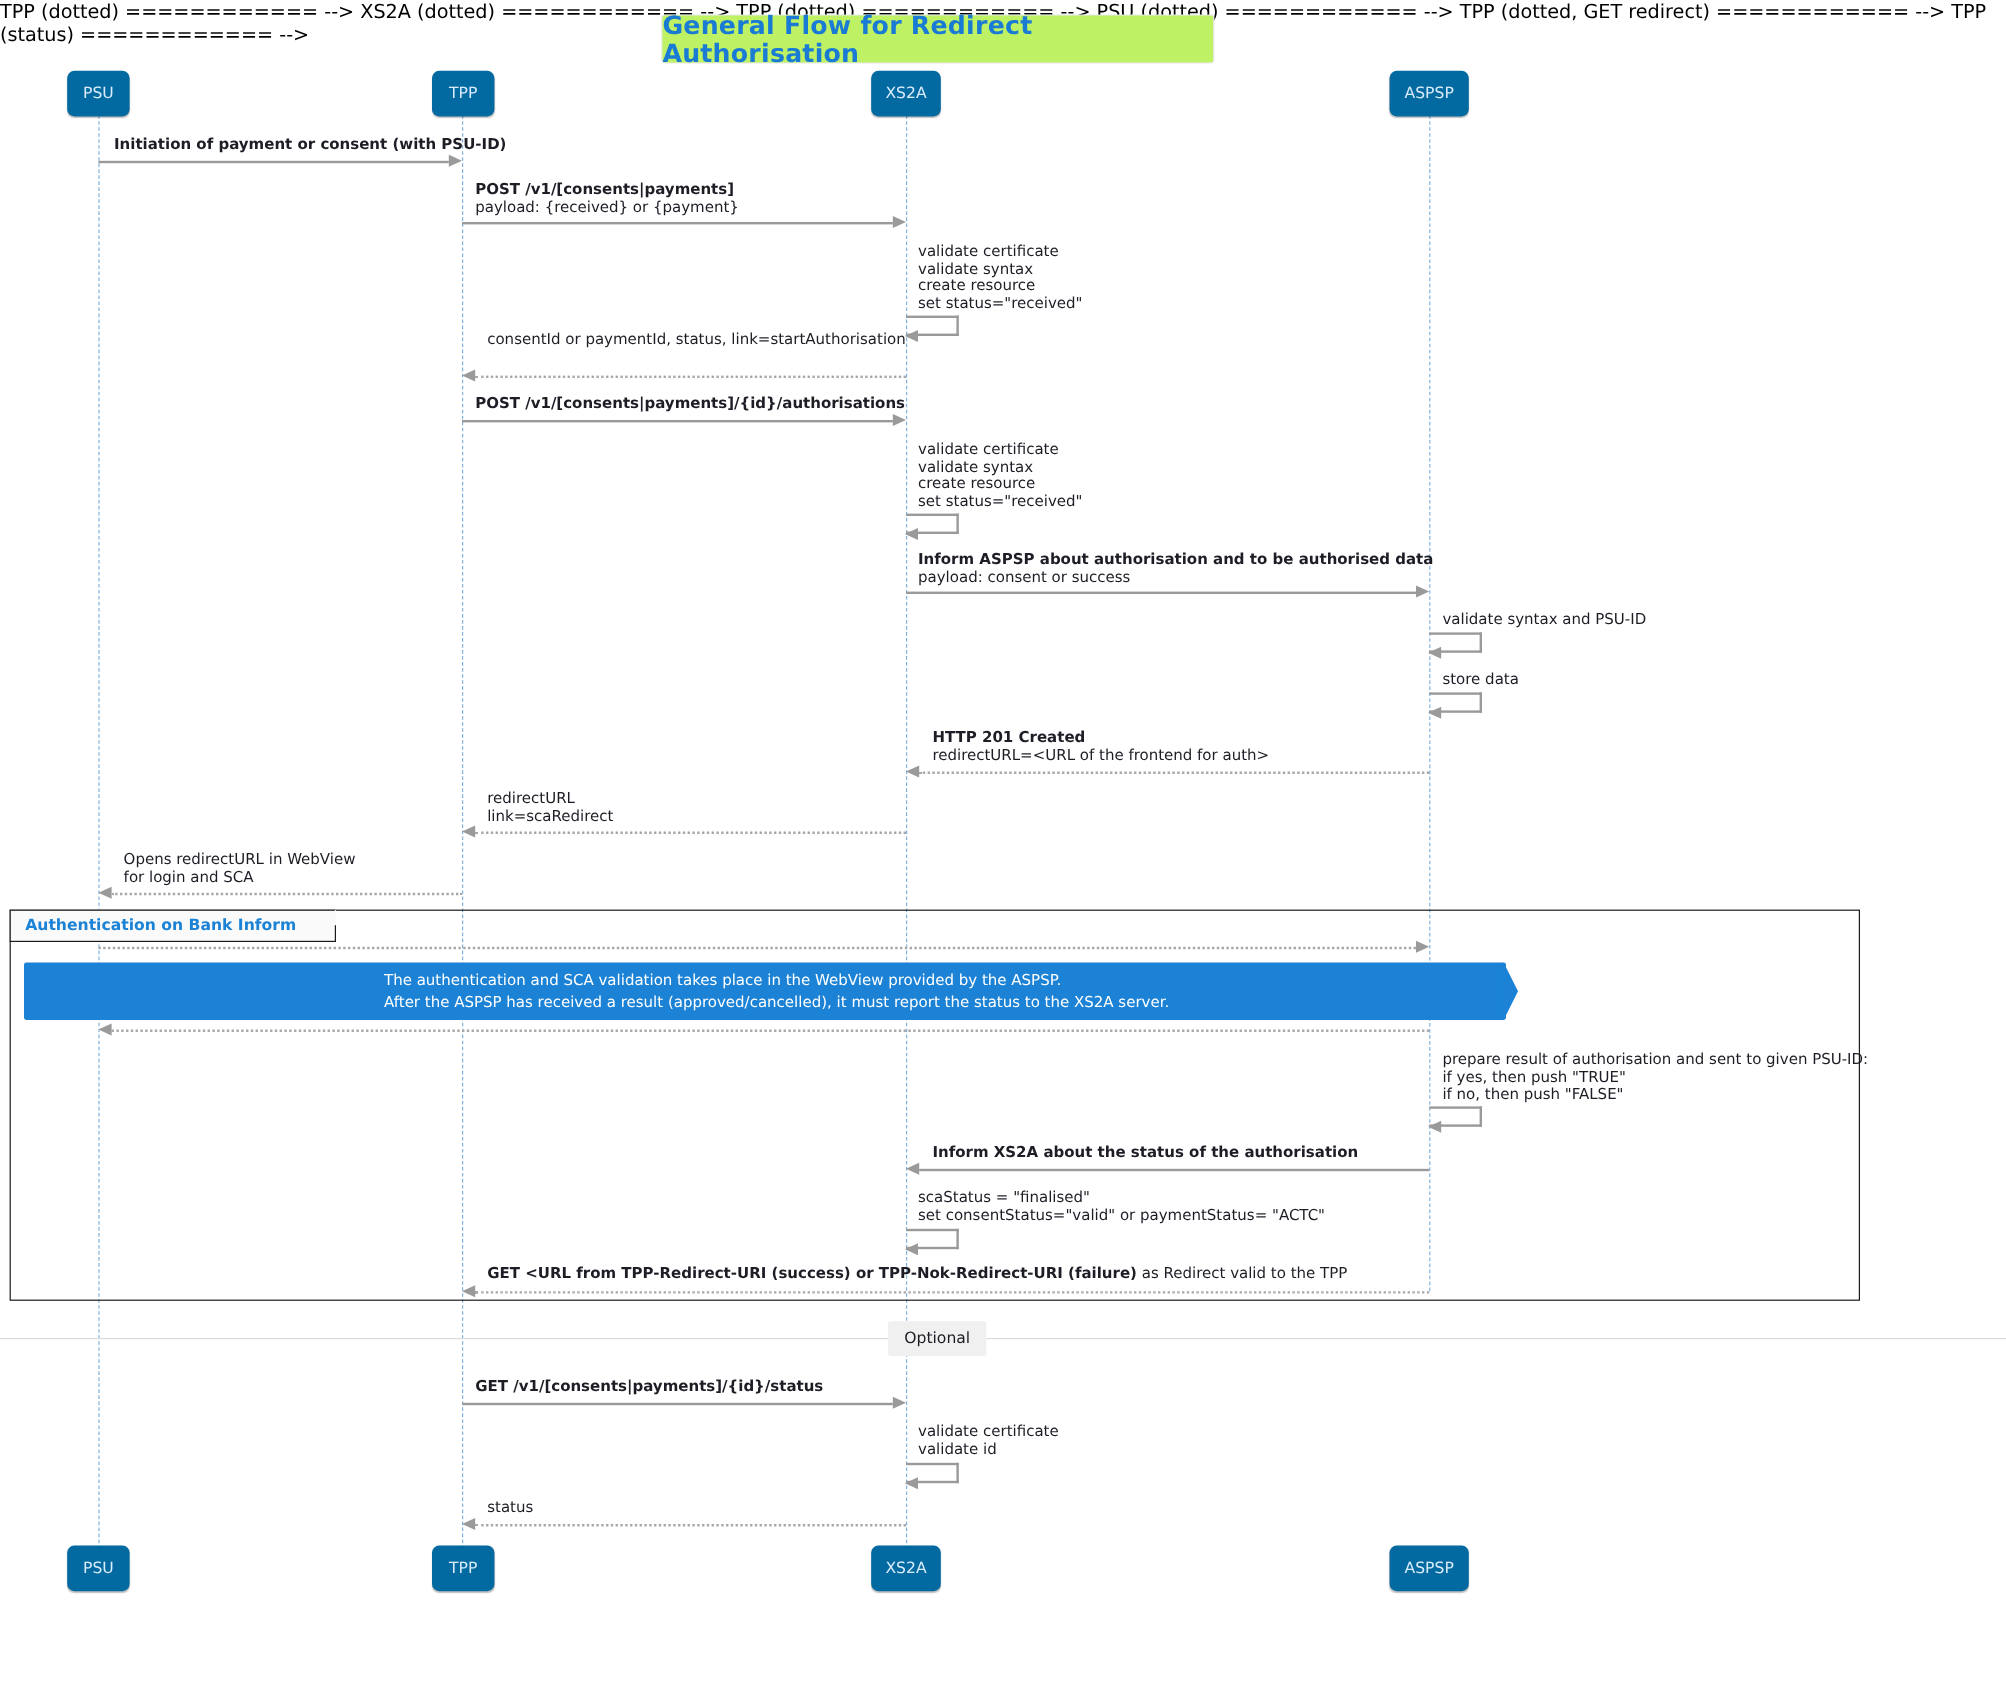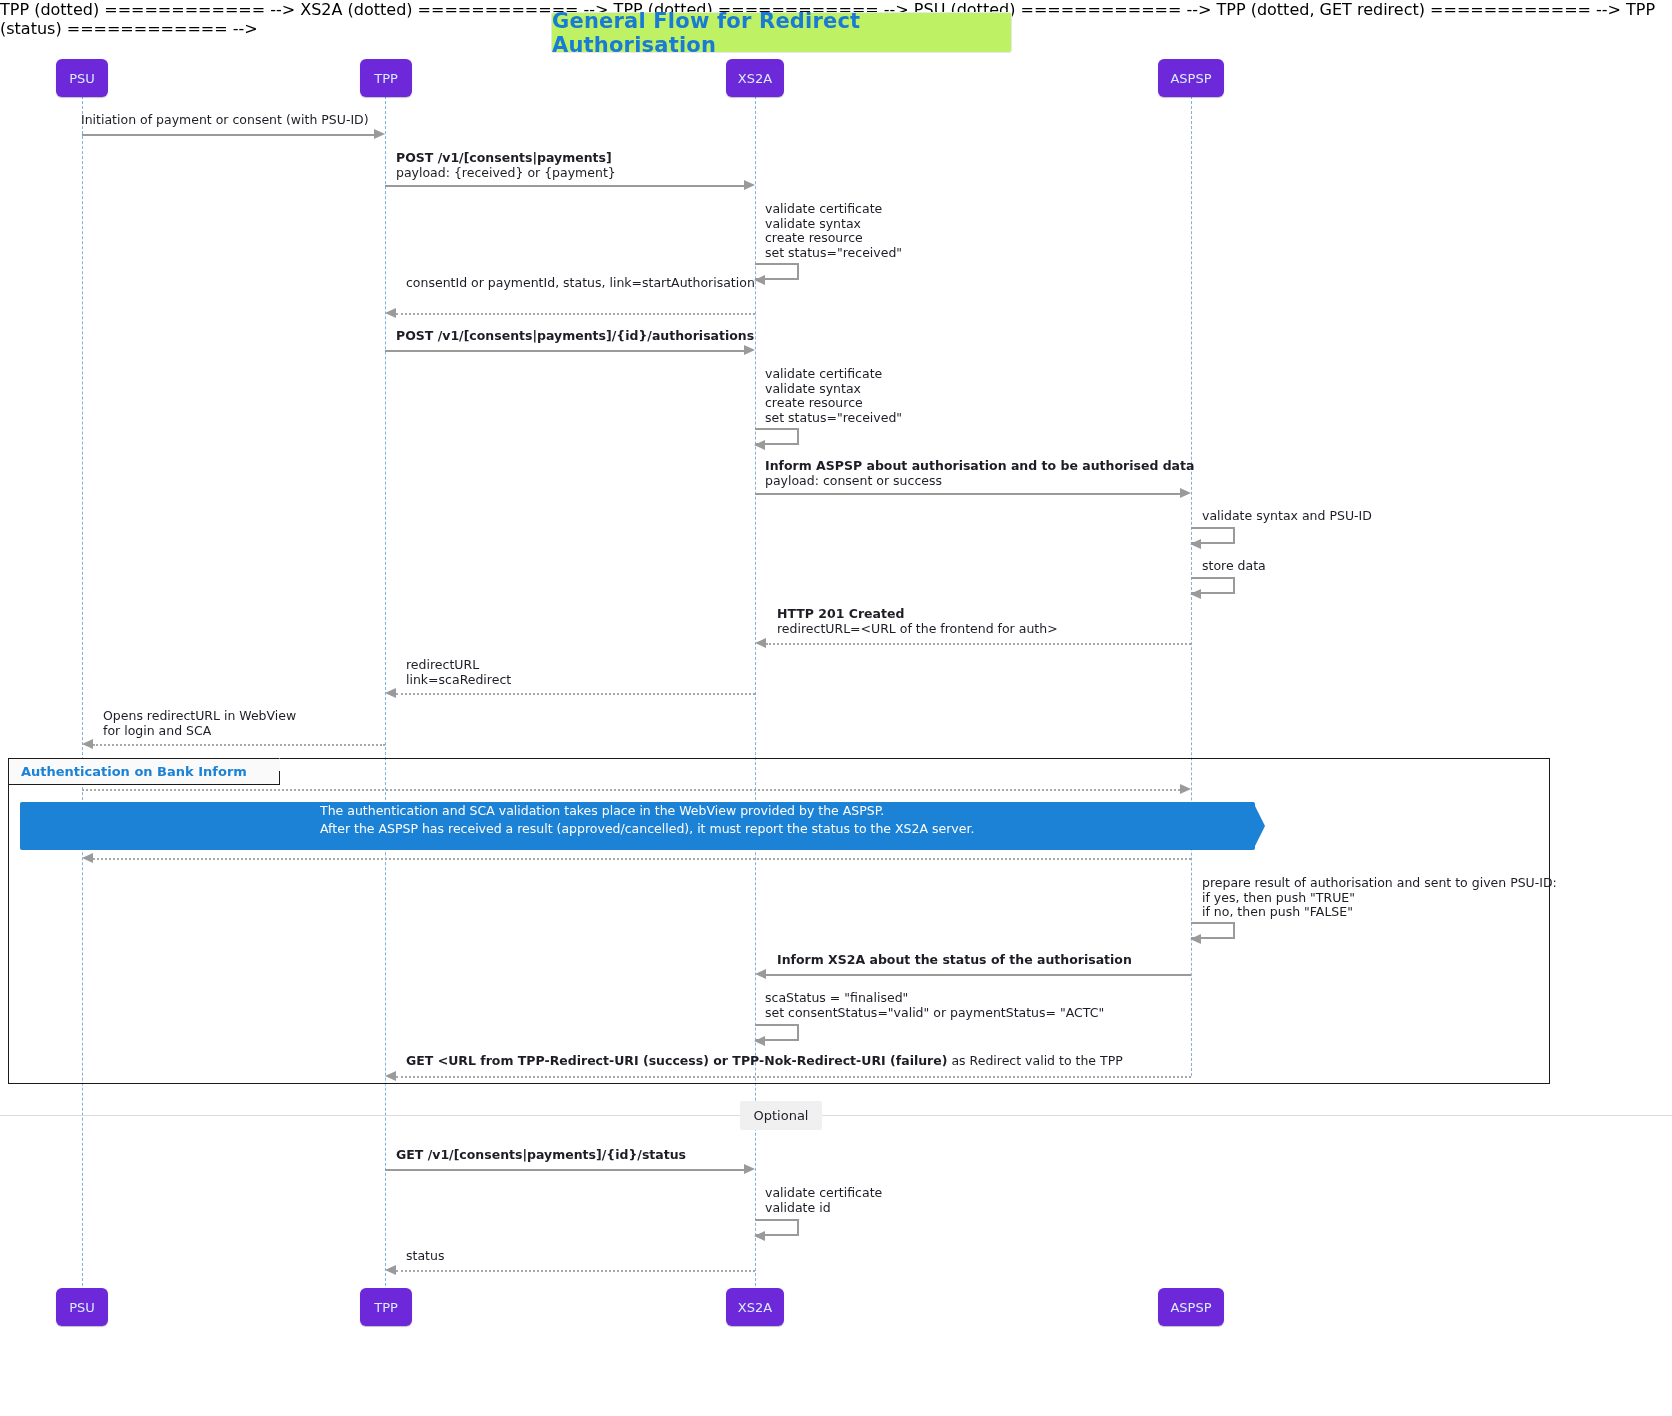--- a/index.html
+++ b/index.html
@@ -8,21 +8,21 @@
 
   
   .title-box{
     position:absolute;border:1px solid #e8e8e8;border-radius:3px;background:#bef264;
     color:#1a7bd4;font-weight:bold;font-size:21px;letter-spacing:.2px;
     display:flex;align-items:center;justify-content:center;
   }
 
   
   .actor-box{
-    position:absolute;background:#6d28d9;border-radius:6px;color:#d9ecfb;
+    position:absolute;background:#0369a1;border-radius:6px;color:#d9ecfb;
     font-size:13px;display:flex;align-items:center;justify-content:center;
     box-shadow:0 1px 1px rgba(0,0,0,.25);
   }
   .lifeline{position:absolute;width:0;border-left:1px dashed #7fb2e0;}
 
   
   .msg-line{position:absolute;height:0;border-top:2px solid #9a9a9a;}
   .msg-line.dotted{border-top:2px dotted #a8a8a8;}
   .arrow-r,.arrow-l{position:absolute;width:0;height:0;border-top:5px solid transparent;border-bottom:5px solid transparent;}
   .arrow-r{border-left:11px solid #9a9a9a;}
@@ -40,21 +40,21 @@
   
   .group-frame{position:absolute;border:1.5px solid #1b1b1b;box-sizing:border-box;background:transparent;}
   .group-tab{position:absolute;background:#fafafa;border:1.5px solid #1b1b1b;
     color:#1b82d6;font-weight:bold;font-size:13px;display:flex;align-items:center;
     padding-left:12px;box-sizing:border-box;}
   .group-tab:after{content:"";position:absolute;right:-1px;top:-1px;width:0;height:0;
     border-left:14px solid transparent;border-bottom:13px solid #fafafa;}
 
   
   .note-blue{position:absolute;background:#1b82d6;color:#ffffff;font-size:12.5px;
-    line-height:18px;border-radius:2px;display:flex;flex-direction:column;
+    line-height:18px;border-radius:2px;display:flex;flex-direction:column;justify-content:center;
     padding-left:300px;box-sizing:border-box;}
   .note-blue .tail{position:absolute;right:-10px;top:0;width:0;height:0;
     border-top:24px solid transparent;border-bottom:24px solid transparent;border-left:12px solid #1b82d6;}
 
   
   .divider-line{position:absolute;height:0;border-top:1px solid #dcdcdc;}
   .divider-label{position:absolute;background:#f0f0f0;color:#1d1d26;font-weight:normal;
     font-size:13px;display:flex;align-items:center;justify-content:center;border-radius:2px;}
 </style>
 </head>
@@ -77,21 +77,21 @@
   <div class="actor-box" style="left:726px;top:59px;width:58px;height:38px;">XS2A</div>
   <div class="actor-box" style="left:1158px;top:59px;width:66px;height:38px;">ASPSP</div>
 
   
   <div class="actor-box" style="left:56px;top:1288px;width:52px;height:38px;">PSU</div>
   <div class="actor-box" style="left:360px;top:1288px;width:52px;height:38px;">TPP</div>
   <div class="actor-box" style="left:726px;top:1288px;width:58px;height:38px;">XS2A</div>
   <div class="actor-box" style="left:1158px;top:1288px;width:66px;height:38px;">ASPSP</div>
 
   
-  <div class="msg-label" style="left:81px;top:113px;">Initiation of payment or consent (with PSU-ID)</div>
+  <div class="msg-label" style="left:95px;top:113px;font-weight:bold;">Initiation of payment or consent (with PSU-ID)</div>
   <div class="msg-line" style="left:82px;top:134px;width:292px;"></div>
   <div class="arrow-r" style="left:374px;top:129px;"></div>
 
   
   <div class="msg-label" style="left:396px;top:151px;">
     <b>POST /v1/[consents|payments]</b><br>
     <span>payload: {received} or {payment}</span>
   </div>
   <div class="msg-line" style="left:385px;top:185px;width:359px;"></div>
   <div class="arrow-r" style="left:744px;top:180px;"></div>

